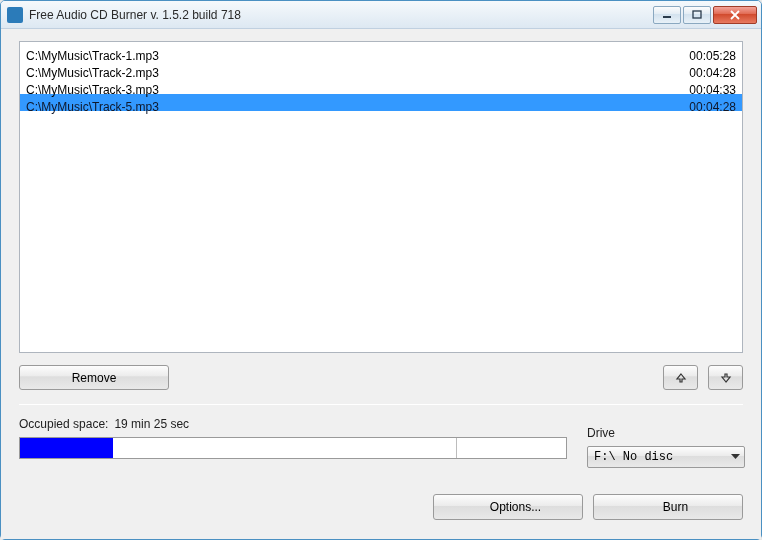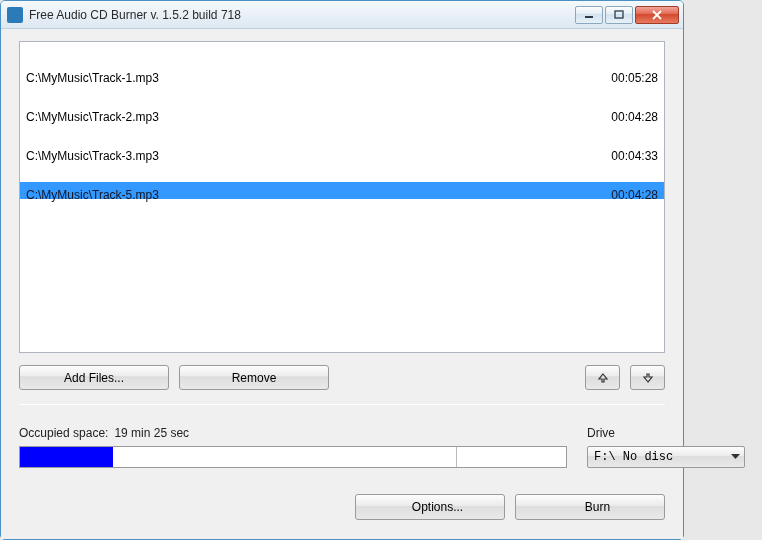--- a/index.html
+++ b/index.html
@@ -5,21 +5,21 @@
 * { box-sizing: border-box; margin: 0; padding: 0; }
 body {
   font-family: "Segoe UI", Tahoma, sans-serif;
   font-size: 12px;
   background: #e8e8e8;
   width: 762px;
   height: 540px;
   overflow: hidden;
 }
 .window {
-  width: 684px;
+  width: 762px;
   height: 540px;
   background: #f0f0f0;
   border: 1px solid #4a90c2;
   border-radius: 5px;
   display: flex;
   flex-direction: column;
 }
 .titlebar {
   height: 28px;
   background: linear-gradient(to bottom, #f5f9fc, #dde8f2);
@@ -73,21 +73,20 @@
   padding: 1px 0;
 }
 .track-row {
   display: flex;
   justify-content: space-between;
   padding: 5px 6px;
   height: 17px;
   line-height: 17px;
   color: #000;
   cursor: pointer;
-  margin-top: 22px;
 }
 .track-row.selected { background: #3399ff; color: #0f172a; }
 .action-row {
   display: flex;
   align-items: center;
   margin-top: 12px;
   gap: 10px;
 }
 .btn {
   height: 25px;
@@ -98,21 +97,21 @@
   font-size: 12px;
   cursor: pointer;
   display: inline-flex;
   align-items: center;
   justify-content: center;
 }
 .btn-wide { width: 150px; }
 .btn-small { width: 35px; height: 25px; }
 .spacer { flex: 1; }
 .hr { height:1px; background:#d5d5d5; border-bottom:1px solid #fff; margin-top:14px; }
-.space-row { margin-top: 12px; display:flex; gap: 20px; align-items:flex-end; }
+.space-row { margin-top: 12px; display:flex; gap: 20px; align-items:flex-start; }
 .space-left { flex:1; }
 .space-label { font-size:12px; color:#222; margin-bottom:6px; display:flex; gap:6px;}
 .progress-outer {
   width: 548px;
   height: 22px;
   border: 1px solid #9a9a9a;
   background: #fff;
   display: flex;
 }
 .progress-fill { background: #0000ff; }
@@ -171,21 +170,20 @@
           <span>C:\MyMusic\Track-3.mp3</span>
           <span>00:04:33</span>
         </div>
         <div class="track-row selected">
           <span>C:\MyMusic\Track-5.mp3</span>
           <span>00:04:28</span>
         </div>
       </div>
 
     <div class="action-row">
-      <button class="btn btn-wide">Add Files...</button>
       <button class="btn btn-wide">Remove</button>
       <div class="spacer"></div>
       <button class="btn btn-small">
         <svg width="12" height="12">
             <path d="M6 2 L10 7 L7 7 L7 10 L5 10 L5 7 L2 7 Z" fill="none" stroke="#333" stroke-width="1.2"></path>
           </svg>
       </button>
       <button class="btn btn-small">
         <svg width="12" height="12">
             <path d="M6 10 L2 5 L5 5 L5 2 L7 2 L7 5 L10 5 Z" fill="none" stroke="#333" stroke-width="1.2"></path>

